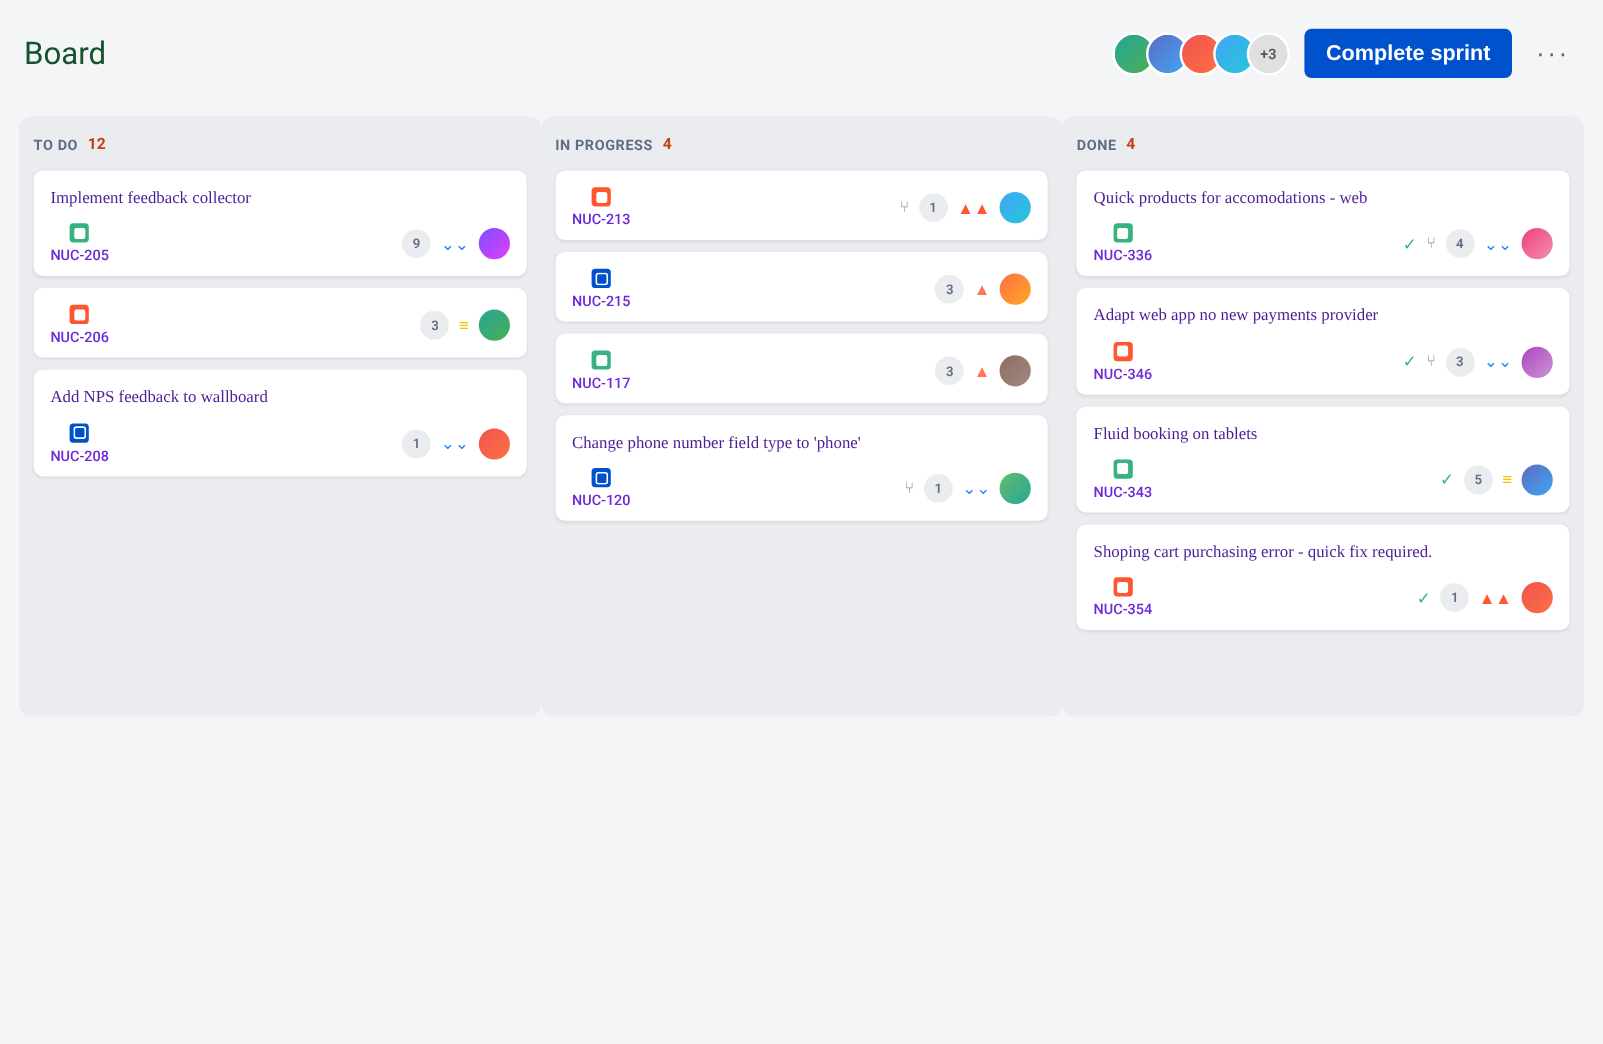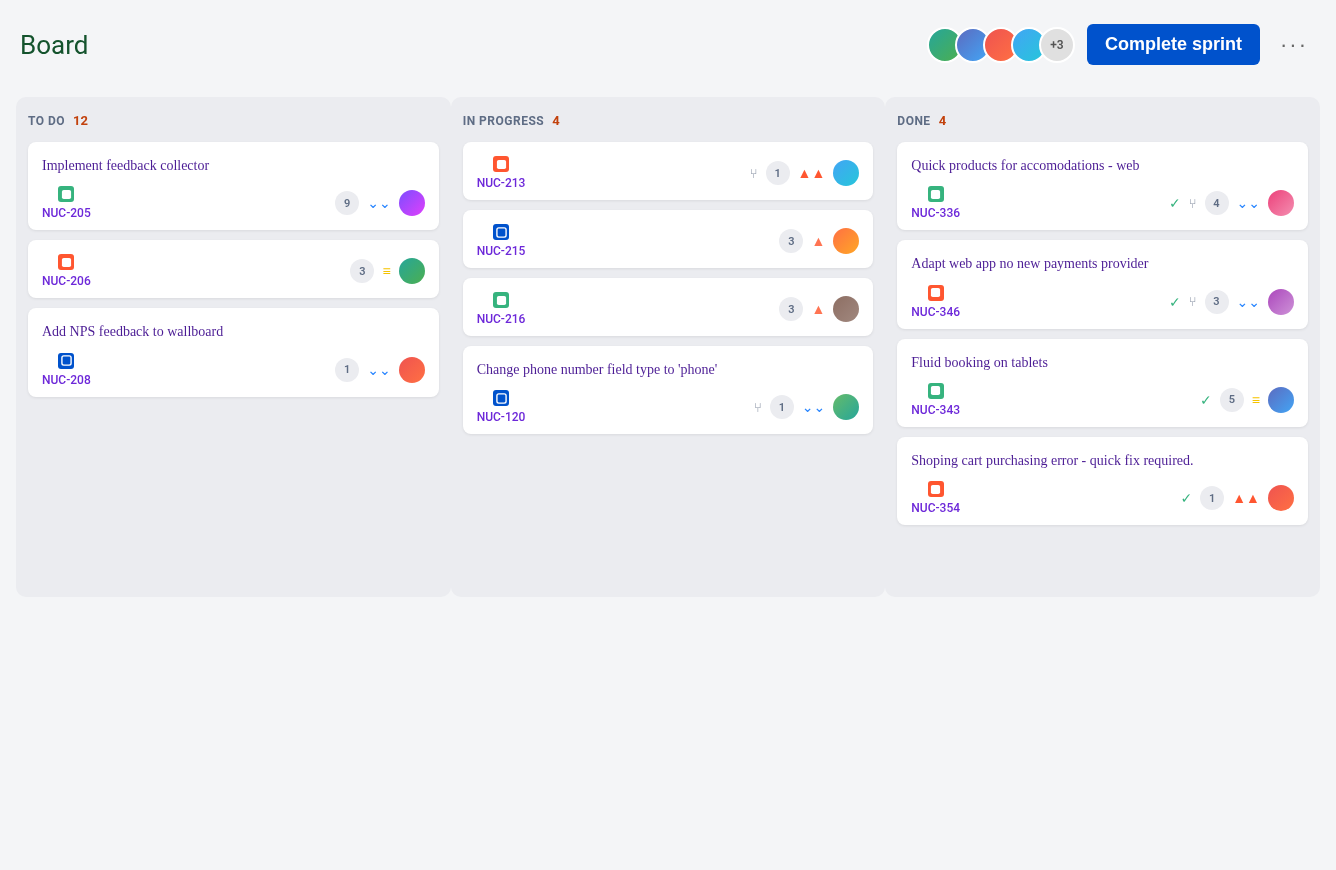--- a/index.html
+++ b/index.html
@@ -324,21 +324,21 @@
     </div>
       <div class="card">
       <div class="card-footer">
         <div class="issue-tag">
           <div class="issue-icon icon-green">
               <svg width="11" height="11" viewBox="0 0 12 12" fill="none">
                 <rect x="1" y="1" width="10" height="10" rx="2" fill="white"></rect>
                 <path d="M3 6.5L5.5 9L9 4" stroke="white" stroke-width="1.5"></path>
               </svg>
             </div>
-          <span>NUC-216</span>
+          <span>NUC-117</span>
         </div>
         <div class="spacer"></div>
 
         <div class="badge">3</div>
         <span class="priority-icon priority-high">▲</span>
         <div class="card-avatar av6"></div>
       </div>
     </div>
       <div class="card">
       <div class="card-title">Change phone number field type to 'phone'</div>

